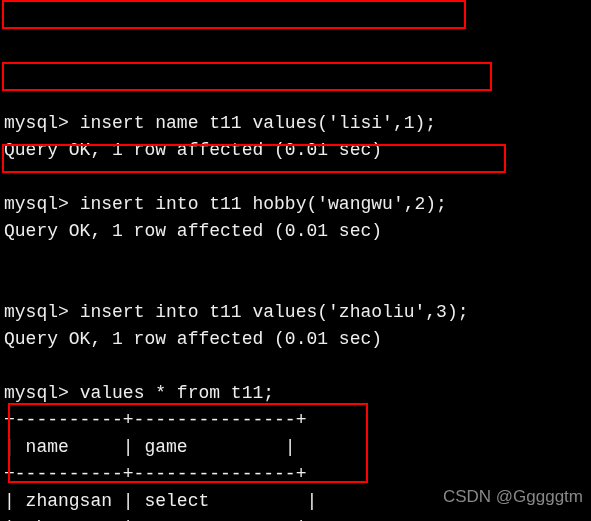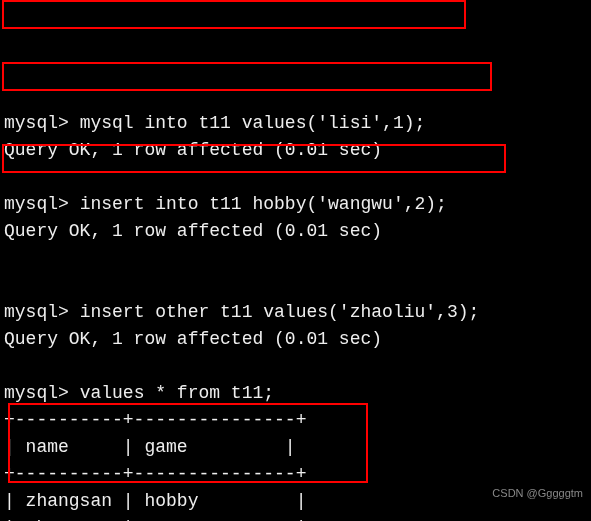--- a/index.html
+++ b/index.html
@@ -28,46 +28,46 @@
       border: 2px solid #ff0000;
       pointer-events: none;
     }
     .box1 { top: 0px; left: 2px; width: 464px; height: 29px; }
     .box2 { top: 62px; left: 2px; width: 490px; height: 29px; }
     .box3 { top: 144px; left: 2px; width: 504px; height: 29px; }
     .box4 { top: 403px; left: 8px; width: 360px; height: 80px; }
     .watermark {
       position: absolute;
       right: 8px;
-      bottom: 20px;
+      bottom: 12px;
       color: #888;
-      font-size: 11px;
+      font-size: 17px;
       font-family: sans-serif;
     }
   </style>
 </head>
 <body>
 
 
 
-<div class="terminal"><span>mysql&gt;</span> <span>mysql into t11 values('lisi',1);</span>
+<div class="terminal"><span>mysql&gt;</span> <span>insert name t11 values('lisi',1);</span>
 <span>Query OK, 1 row affected (0.01 sec)</span>
 
 <span>mysql&gt;</span> <span>insert into t11 hobby('wangwu',2);</span>
 <span>Query OK, 1 row affected (0.01 sec)</span>
 
 
-<span>mysql&gt;</span> <span>insert other t11 values('zhaoliu',3);</span>
+<span>mysql&gt;</span> <span>insert into t11 values('zhaoliu',3);</span>
 <span>Query OK, 1 row affected (0.01 sec)</span>
 
 <span>mysql&gt;</span> <span>values * from t11;</span>
 <span>+----------+---------------+</span>
 <span>| name     | game         |</span>
 <span>+----------+---------------+</span>
-<span>| zhangsan | hobby         |</span>
+<span>| zhangsan | select         |</span>
 <span>| zhangsan | computer game |</span>
 
 
 
 
 </div>
 
 <div class="highlight-box box1"></div>
 <div class="highlight-box box2"></div>
 <div class="highlight-box box3"></div>

